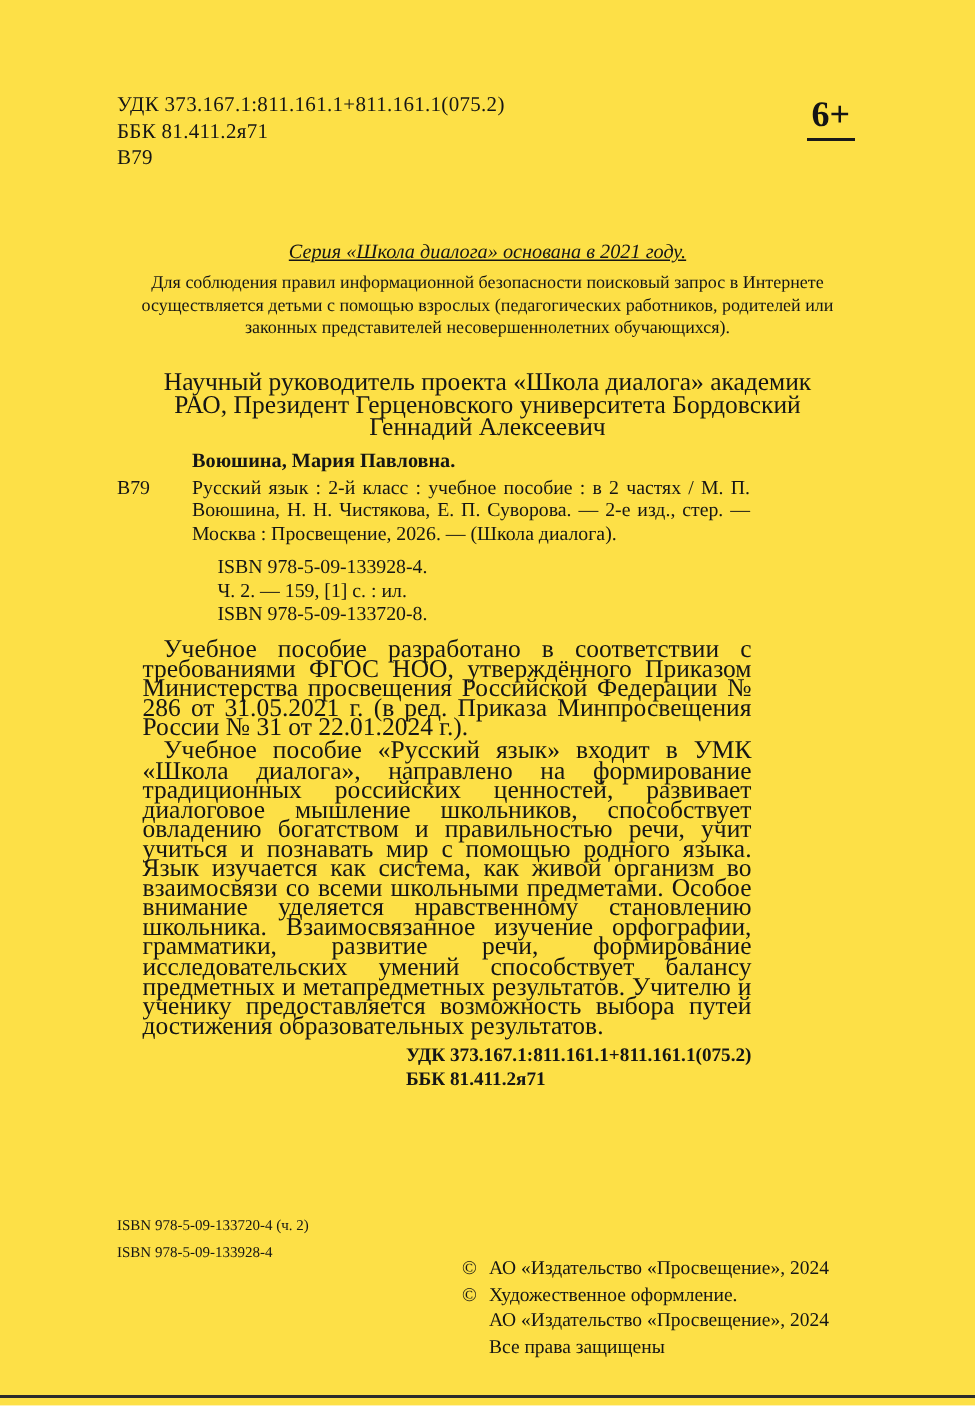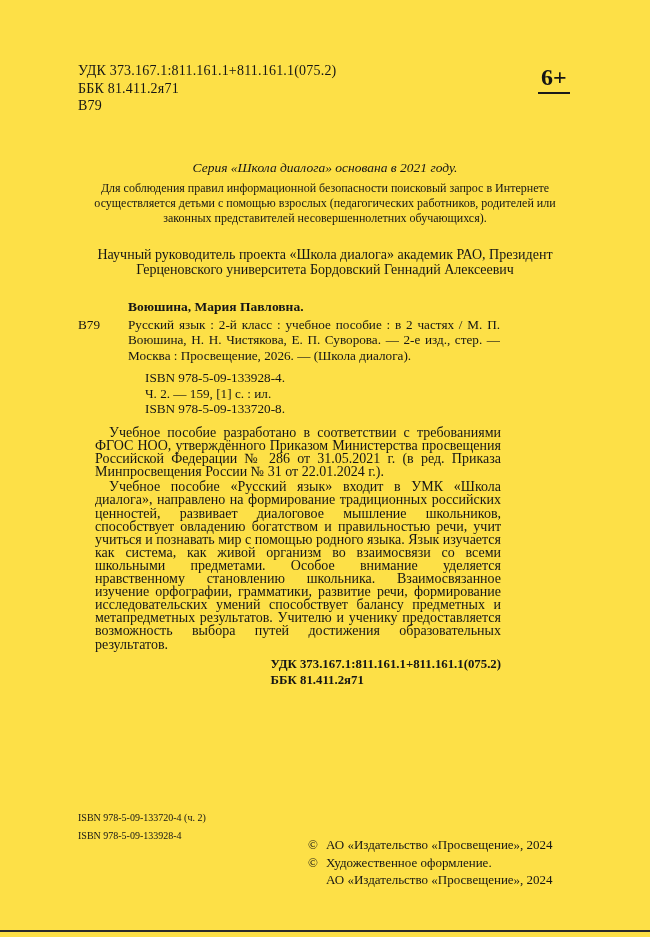--- a/index.html
+++ b/index.html
@@ -34,37 +34,38 @@
     padding: 0 3px 1px 3px;
   }
   .series-note {
     position: absolute;
     top: 160px;
     left: 0;
     width: 650px;
     text-align: center;
     font-style: italic;
     font-size: 13.5px;
+    text-decoration: underline;
   }
   .safety-note {
     position: absolute;
     top: 181px;
     left: 90px;
     width: 470px;
     text-align: center;
     font-size: 12px;
     line-height: 14.8px;
   }
   .supervisor-note {
     position: absolute;
     top: 247px;
     left: 95px;
     width: 460px;
     text-align: center;
-    font-size: 14px;
+    font-size: 17px;
     line-height: 15px;
   }
   .author-line {
     position: absolute;
     top: 299px;
     left: 128px;
     font-weight: bold;
     font-size: 13.5px;
   }
   .catalog-entry {
@@ -79,21 +80,21 @@
   .entry-code { width: 50px; flex: none; }
   .entry-desc { flex: 1; text-align: justify; }
   .entry-lines { margin-left: 67px; margin-top: 7px; }
   .annotation-block {
     position: absolute;
     top: 426px;
     left: 95px;
     width: 406px;
   }
   .small-par {
-    font-size: 14px;
+    font-size: 17px;
     line-height: 13.1px;
     text-align: justify;
     text-indent: 14px;
     margin: 0 0 2px 0;
   }
   .codes-bottom-wrap {
     text-align: right;
     margin-top: 5px;
   }
   .codes-bottom {
@@ -181,17 +182,18 @@
   <div class="footer-copy">
     <div class="copy-row">
       <span class="copy-sign">©</span>
       <span>АО «Издательство «Просвещение», 2024</span>
     </div>
     <div class="copy-row">
       <span class="copy-sign">©</span>
       <span>Художественное оформление.</span>
     </div>
     <div class="copy-indent">АО «Издательство «Просвещение», 2024</div>
+    <div class="copy-indent">Все права защищены</div>
   </div>
 
   <div class="bottom-rule"></div>
 
 </div>
 
 </body></html>

